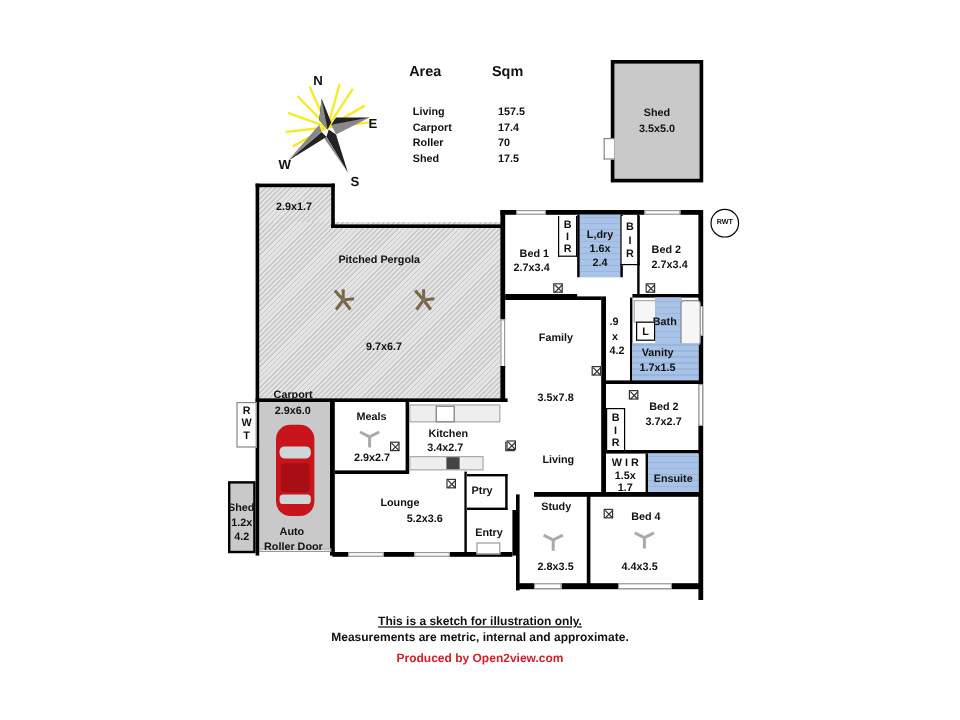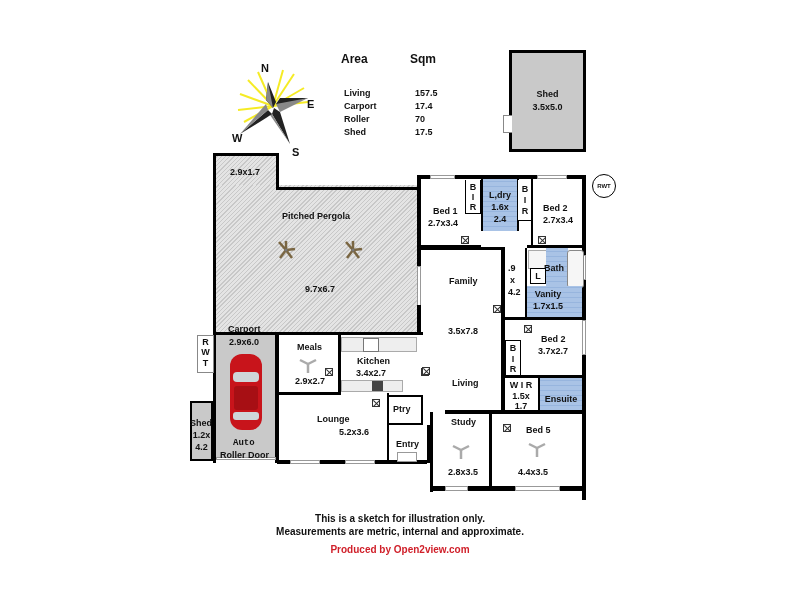--- a/index.html
+++ b/index.html
@@ -200,21 +200,21 @@
 <div class="window" style="left:515px;top:486px;width:45px;height:5px;"></div>
 <span class="lbl" style="left:451px;top:416px;">Study</span>
 <svg class="fan" style="left:451px;top:440px;" viewBox="0 0 20 20">
     <g stroke="#aaa" stroke-width="2.5">
       <line x1="10" y1="10" x2="2" y2="6"></line>
       <line x1="10" y1="10" x2="18" y2="6"></line>
       <line x1="10" y1="10" x2="10" y2="19"></line>
     </g>
   </svg>
 <span class="lbl" style="left:448px;top:466px;">2.8x3.5</span>
-<span class="lbl" style="left:526px;top:424px;">Bed 5</span>
+<span class="lbl" style="left:526px;top:424px;">Bed 4</span>
 <svg class="fan" style="left:527px;top:438px;" viewBox="0 0 20 20">
     <g stroke="#aaa" stroke-width="2.5">
       <line x1="10" y1="10" x2="2" y2="6"></line>
       <line x1="10" y1="10" x2="18" y2="6"></line>
       <line x1="10" y1="10" x2="10" y2="19"></line>
     </g>
   </svg>
 <span class="lbl" style="left:518px;top:466px;">4.4x3.5</span>
 <div class="smoke" style="left:503px;top:424px;"></div>
 
@@ -223,21 +223,21 @@
 <div class="wall" style="left:275px;top:335px;width:4px;height:128px;"></div>
 <div class="window" style="left:216px;top:457px;width:60px;height:3px;"></div>
 <span class="lbl" style="left:228px;top:323px;">Carport</span>
 <span class="lbl" style="left:229px;top:336px;">2.9x6.0</span>
 <svg class="abs" style="left:226px;top:352px;" width="40" height="80" viewBox="0 0 40 80">
   <rect x="4" y="2" width="32" height="76" rx="12" fill="#c8141b"></rect>
   <rect x="7" y="20" width="26" height="10" rx="4" fill="#cfd6d9"></rect>
   <rect x="8" y="34" width="24" height="24" rx="3" fill="#a70f14"></rect>
   <rect x="7" y="60" width="26" height="8" rx="3" fill="#cfd6d9"></rect>
 </svg>
-<span class="lbl" style="left:233px;top:437px;font-family:Liberation Mono, monospace;">Auto</span>
+<span class="lbl" style="left:233px;top:437px;">Auto</span>
 <span class="lbl" style="left:220px;top:449px;">Roller Door</span>
 
 <div class="abs" style="left:197px;top:335px;width:15px;height:36px;border:1px solid #888;background:#fff;">
   <span class="lbl" style="left:0;right:0;top:0;">R</span>
   <span class="lbl" style="left:0;right:0;top:10px;">W</span>
   <span class="lbl" style="left:0;right:0;top:21px;">T</span>
 </div>
 
 <div class="abs grey" style="left:190px;top:401px;width:23px;height:60px;border:2px solid #000;box-sizing:border-box;">
   <span class="lbl" style="left:-2px;right:0;top:14px;">Shed</span>
@@ -275,15 +275,15 @@
 <div class="thinwall" style="left:387px;top:393px;width:2px;height:70px;"></div>
 
 <div class="abs" style="left:389px;top:395px;width:32px;height:26px;border:2px solid #000;border-left:none;background:#fff;">
   <span class="lbl" style="left:4px;top:6px;">Ptry</span>
 </div>
 
 <span class="lbl" style="left:396px;top:438px;">Entry</span>
 <div class="abs" style="left:397px;top:452px;width:18px;height:8px;border:1px solid #999;background:#fff;"></div>
 <div class="thinwall" style="left:427px;top:425px;width:3px;height:38px;"></div>
 
-<div class="footer" style="top:513px;font-size:10px;">This is a sketch for illustration only.</div>
+<div class="footer" style="top:513px;font-size:10px;text-decoration:underline;">This is a sketch for illustration only.</div>
 <div class="footer" style="top:526px;font-size:10px;">Measurements are metric, internal and approximate.</div>
 <div class="footer" style="top:544px;font-size:10px;color:#d0202a;">Produced by Open2view.com</div>
 
 </body></html>

